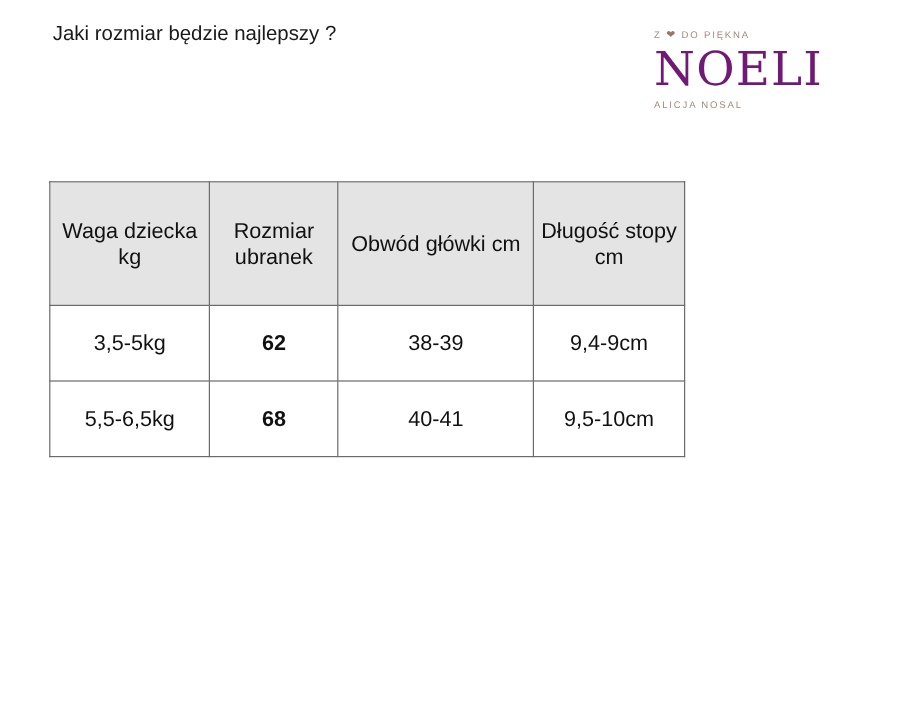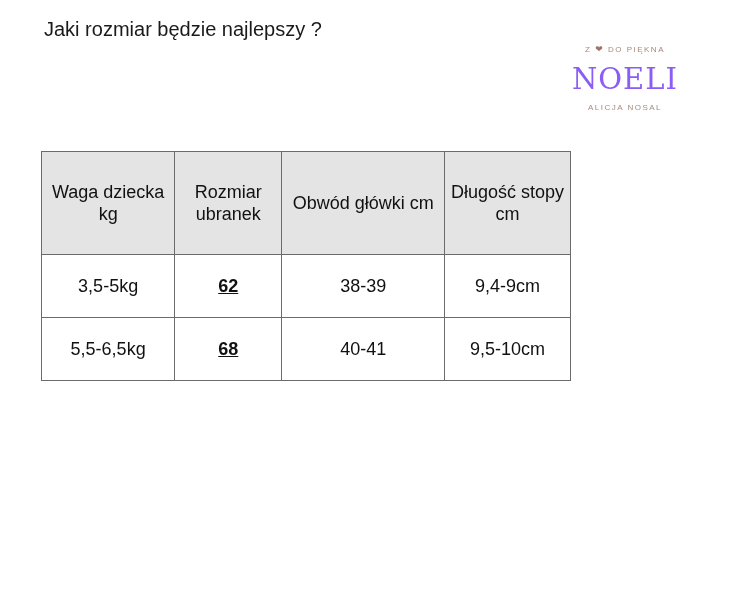--- a/index.html
+++ b/index.html
@@ -1,27 +1,27 @@
 <!DOCTYPE html>
 <html><head>
 <meta charset="utf-8">
 <style>
   html, body { margin:0; padding:0; background:#ffffff; }
   body { width:750px; height:600px; position:relative; overflow:hidden; font-family:"Liberation Sans", sans-serif; color:#111; }
-  .title { position:absolute; left:44px; top:18px; font-size:20px; color:#1a1a1a; }
-  .logo { position:absolute; left:545px; top:44px; width:160px; text-align:center; color:#a78a7d; }
+  .title { position:absolute; left:44px; top:18px; font-size:17px; color:#1a1a1a; }
+  .logo { position:absolute; left:545px; top:24px; width:160px; text-align:left; color:#a78a7d; }
   .logo .tag { font-size:8px; letter-spacing:1.5px; line-height:10px; }
   .logo .tag .heart { color:#9c7567; font-size:9px; }
-  .logo .brand { font-family:"DejaVu Serif", "Liberation Serif", serif; font-size:29px; letter-spacing:1px; line-height:44px; margin-top:2px; color:#8b5cf6; font-weight:normal; }
+  .logo .brand { font-family:"DejaVu Serif", "Liberation Serif", serif; font-size:39px; letter-spacing:1px; line-height:44px; margin-top:2px; color:#701a75; font-weight:normal; }
   .logo .sub { font-size:8px; letter-spacing:1.5px; margin-top:2px; }
   table.sizes { position:absolute; left:41px; top:151px; border-collapse:collapse; width:530px; }
   table.sizes th, table.sizes td { border:1.5px solid #6b6b6b; text-align:center; vertical-align:middle; font-size:18px; color:#111; padding:0; }
   table.sizes th { background:#e4e4e4; font-weight:normal; height:102px; line-height:22px; }
   table.sizes td { height:62px;margin-top:36px; }
-  table.sizes td.bold { font-weight:bold;text-decoration:underline; }
+  table.sizes td.bold { font-weight:bold; }
   .c1 { width:167px; } .c2 { width:125px; } .c3 { width:213px; } .c4 { width:154px; }
 </style>
 </head>
 <body>
 
 <div class="title">Jaki rozmiar będzie najlepszy ?</div>
 
 <div class="logo">
   <div class="tag">
     <span>Z</span>

